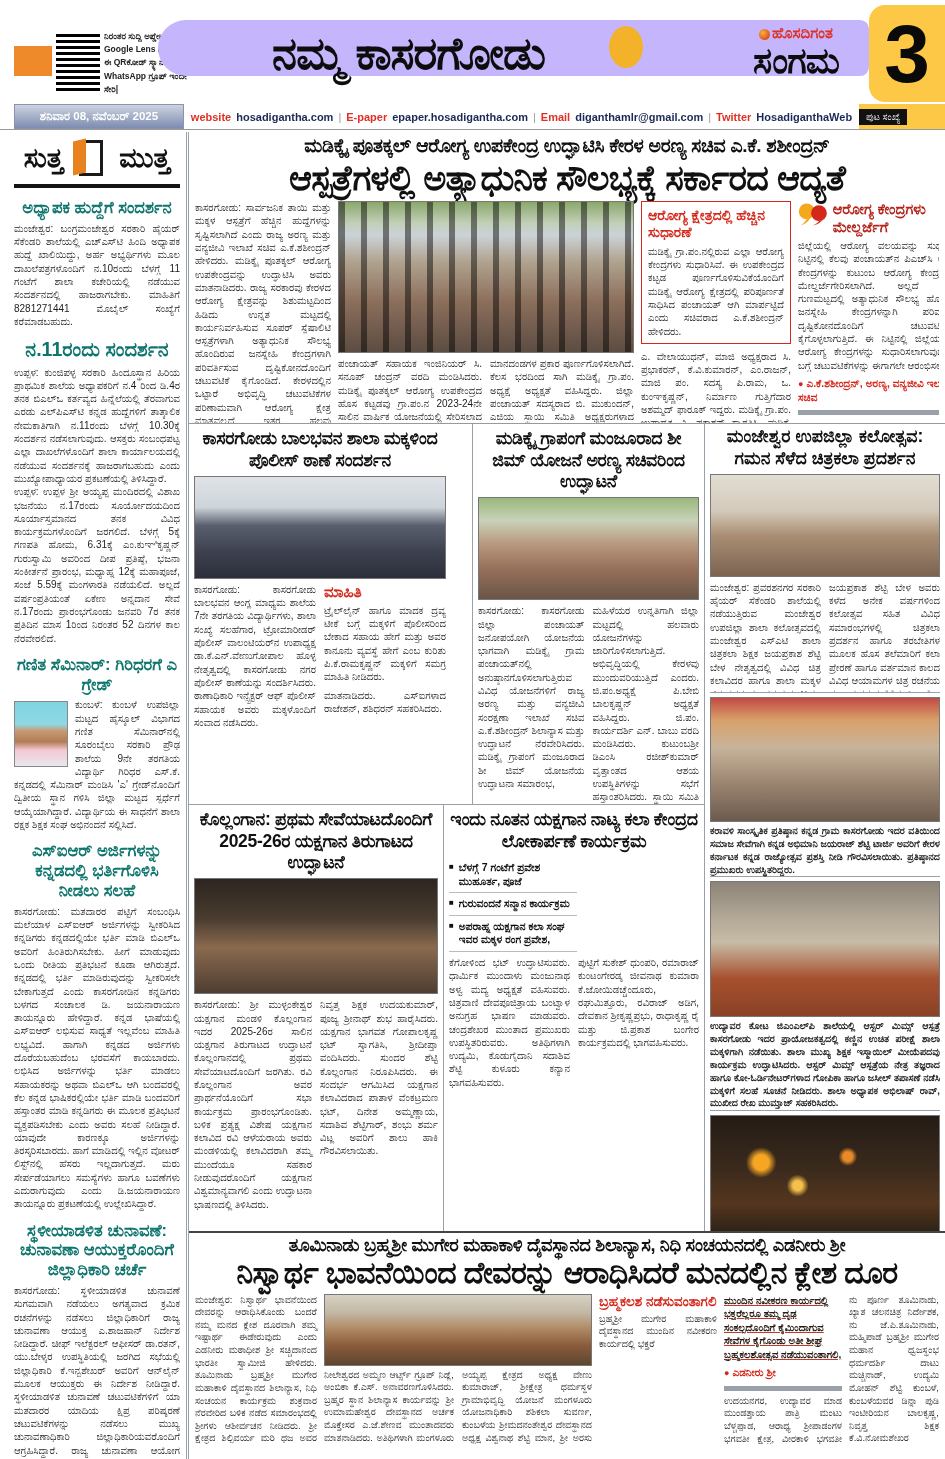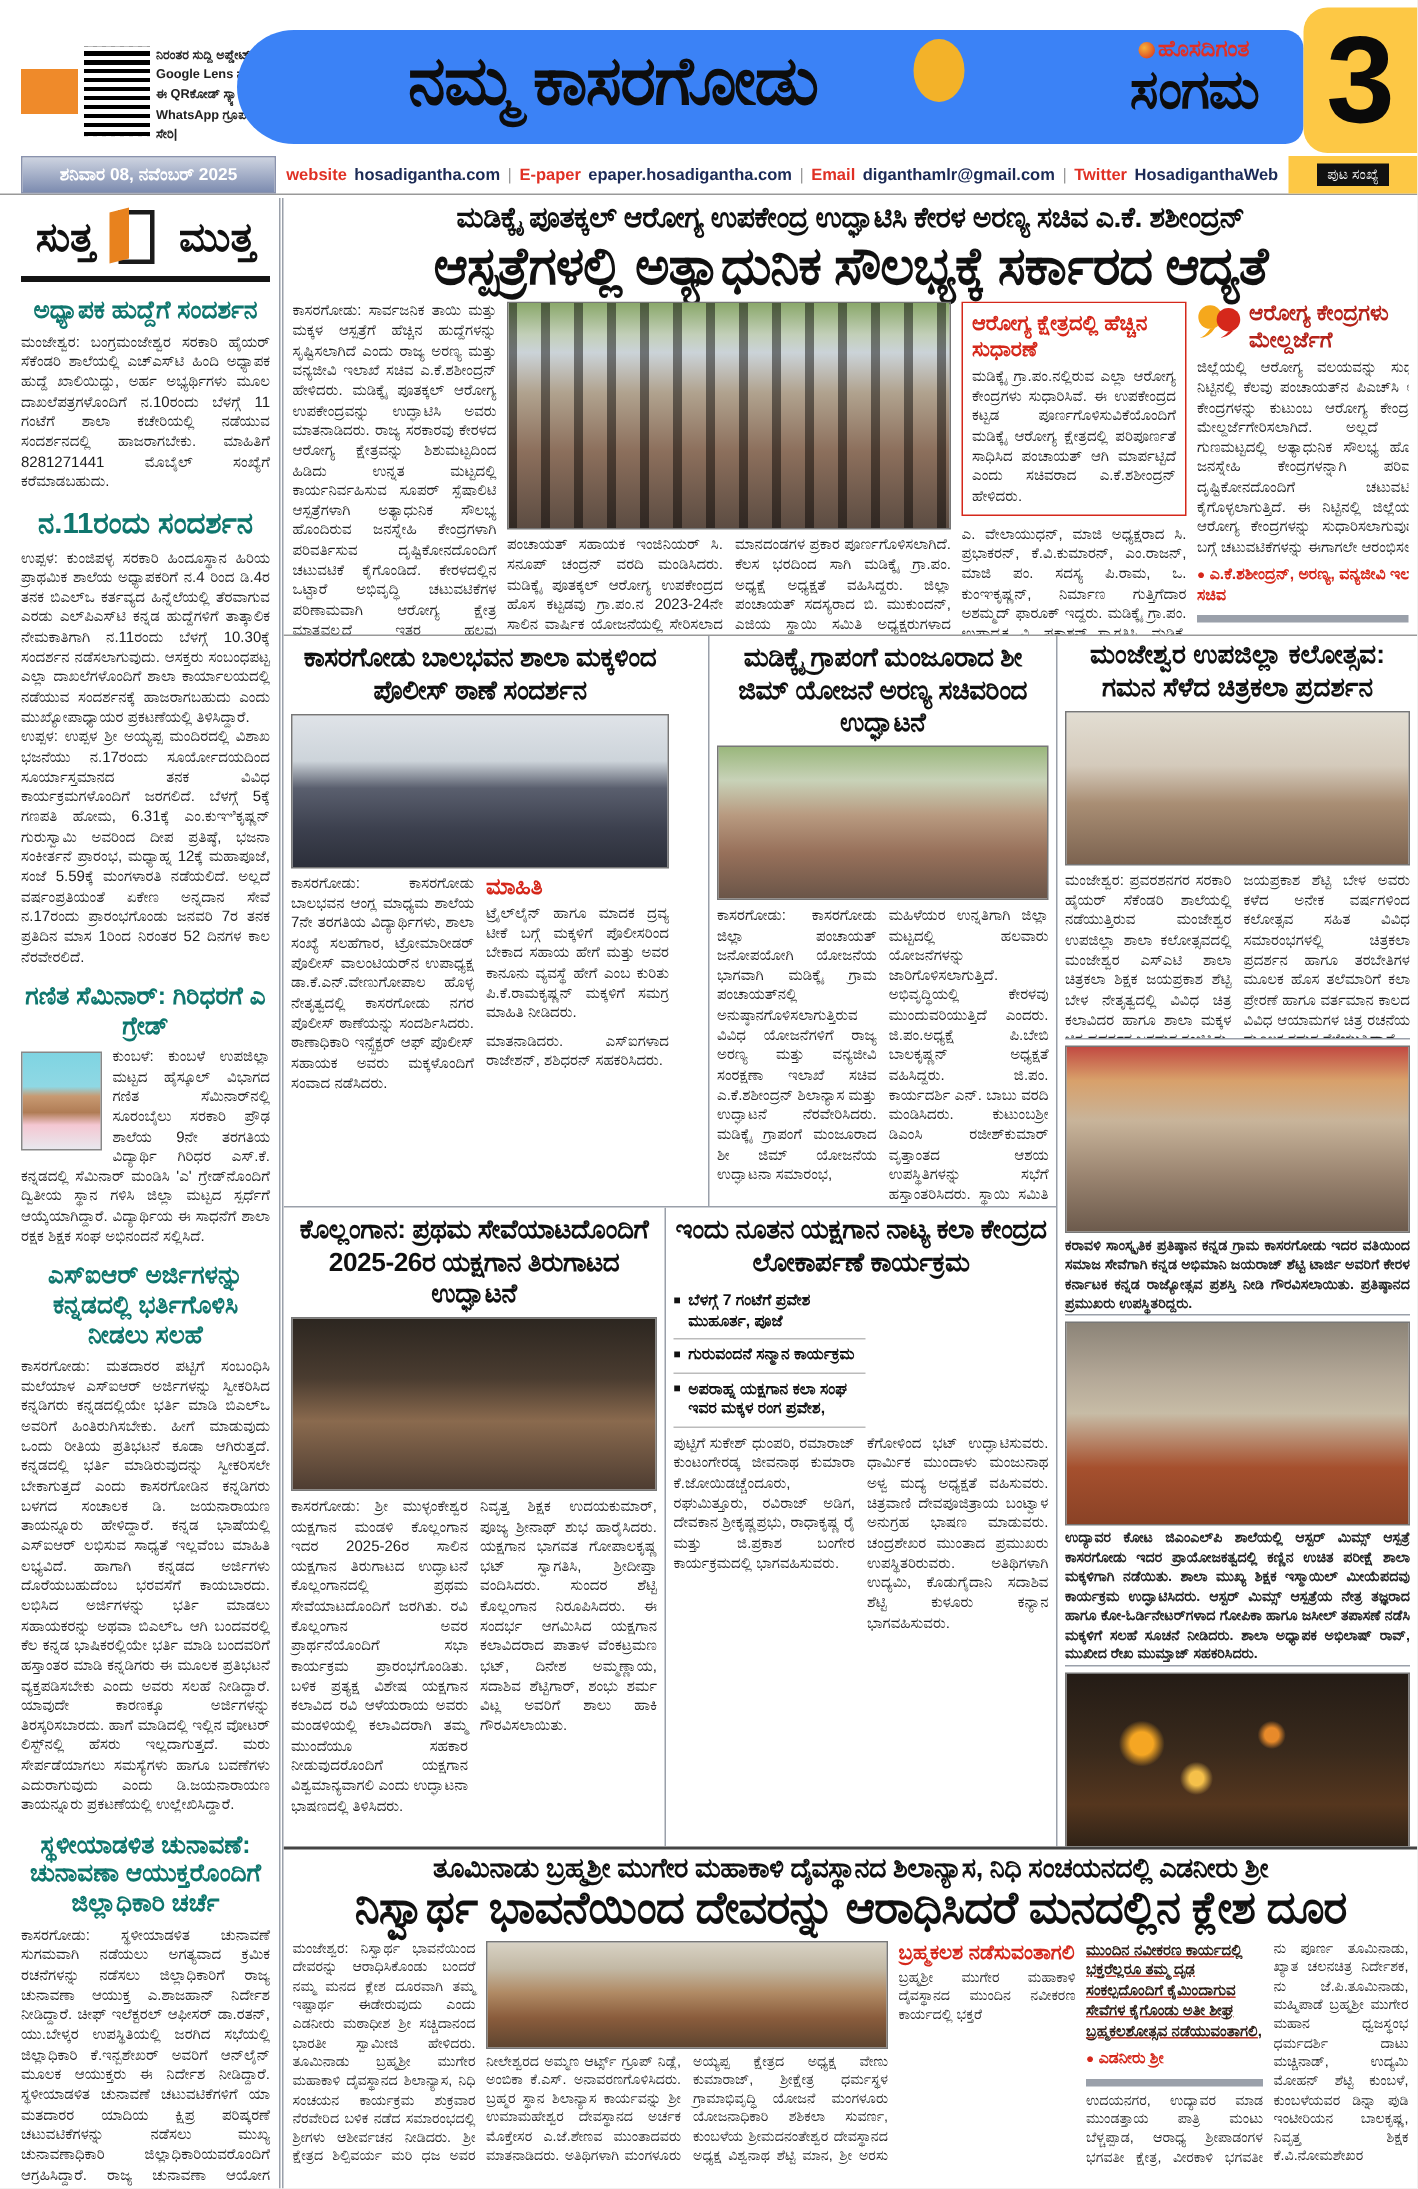--- a/index.html
+++ b/index.html
@@ -5,39 +5,39 @@
   html,body{margin:0;padding:0;background:#e8e8e8;}
   .page{position:relative;width:945px;height:1459px;background:#fff;margin:0 auto;
     font-family:"Liberation Sans","DejaVu Sans",sans-serif;color:#111;overflow:hidden;}
   
   .masthead{position:relative;height:104px;}
   .orange-tab{position:absolute;left:14px;top:46px;width:38px;height:30px;background:#ef8a2a;}
   .qr{position:absolute;left:54px;top:29px;width:44px;height:60px;border:2px solid #fff;
     background-image:repeating-linear-gradient(0deg,#000 0 3px,#fff 3px 6px),
                      repeating-linear-gradient(90deg,#000 0 3px,rgba(255,255,255,.85) 3px 6px);}
   .qr-text{position:absolute;left:104px;top:30px;width:96px;font-size:8.5px;line-height:1.55;color:#222;font-weight:bold;}
-  .banner{position:absolute;left:158px;top:20px;right:76px;height:76px;background:#3b82f6;border-radius:44px 14px 14px 44px;}
+  .banner{position:absolute;left:158px;top:20px;right:76px;height:56px;background:#c4b5fd;border-radius:44px 14px 14px 44px;}
   .yellow-dot{position:absolute;right:226px;top:6px;width:34px;height:42px;background:#f3b229;border-radius:50%;}
   .main-title{position:absolute;left:30px;right:240px;top:8px;text-align:center;font-size:45px;font-weight:bold;color:#0d0d0d;letter-spacing:-1px;}
   .brand-wrap{position:absolute;right:84px;top:24px;width:130px;text-align:center;}
   .brand{color:#e03024;font-weight:bold;font-size:15px;white-space:nowrap;}
   .brand-dot{display:inline-block;width:11px;height:11px;border-radius:50%;
     background:radial-gradient(circle at 35% 35%,#f6b23a,#d5281b);vertical-align:middle;margin-right:2px;}
   .edition{font-size:36px;font-weight:bold;color:#0d0d0d;margin-top:-2px;letter-spacing:-1px;}
   .yellow-box{position:absolute;right:0;top:5px;width:76px;height:97px;background:#fdc845;border-radius:16px 0 0 16px;
     display:flex;align-items:center;justify-content:center;font-size:82px;font-weight:bold;color:#0a0a0a;}
   
   .datebar{display:flex;height:25px;margin:0 0 2px 0;align-items:stretch;border-bottom:1px solid #999;}
   .date-box{width:168px;margin-left:14px;background:linear-gradient(180deg,#cdd3e0,#7d8cb0);color:#fff;
     font-weight:bold;font-size:11.5px;display:flex;align-items:center;justify-content:center;border:1px solid #8a93ad;}
   .contacts{flex:1;display:flex;align-items:center;justify-content:center;font-size:11px;gap:5px;white-space:nowrap;}
   .c-lab{color:#e03024;font-weight:bold;}
   .c-val{color:#1b2a55;font-weight:bold;}
   .sep{color:#999;}
-  .pageno-tag{width:86px;background:#fdc845;display:flex;align-items:center;justify-content:center;}
+  .pageno-tag{width:86px;background:#fdc845;display:flex;align-items:center;justify-content:flex-start;}
   .pageno-tag span{background:#111;color:#fff;font-size:9.5px;padding:2px 7px;}
   
   .content{display:flex;height:1328px;}
   .sidebar{width:166px;padding:4px 6px 0 14px;border-right:3px double #9aa0aa;overflow:hidden;}
   .mainarea{flex:1;overflow:hidden;display:flex;flex-direction:column;}
   
   .logo-row{display:flex;align-items:center;justify-content:center;gap:16px;font-size:27px;font-weight:bold;
     border-bottom:4px solid #141414;padding:4px 0 8px 0;}
   .door{position:relative;width:18px;height:30px;border:3px solid #1a1a1a;background:#fff;}
   .door i{position:absolute;left:-9px;top:-3px;width:13px;height:34px;background:#e8821e;transform:skewY(-14deg);}
@@ -295,22 +295,22 @@
                       <span class="sq">■</span>
                       <span>ಗುರುವಂದನೆ ಸನ್ಮಾನ ಕಾರ್ಯಕ್ರಮ</span>
                     </div>
                   <div class="bullet">
                       <span class="sq">■</span>
                       <span>ಅಪರಾಹ್ನ ಯಕ್ಷಗಾನ ಕಲಾ ಸಂಘ ಇವರ ಮಕ್ಕಳ ರಂಗ ಪ್ರವೇಶ,</span>
                     </div>
                 </div>
               </div>
               <div class="cols2">
+                <div class="body-txt">ಕೆಗೋಳಿಂದ ಭಟ್ ಉದ್ಘಾಟಿಸುವರು. ಧಾರ್ಮಿಕ ಮುಂದಾಳು ಮಂಜುನಾಥ ಅಳ್ವ ಮದ್ಯ ಅಧ್ಯಕ್ಷತೆ ವಹಿಸುವರು. ಚಿತ್ರವಾಣಿ ದೇವಪೂಜಿತ್ರಾಯ ಬಂಟ್ವಾಳ ಅನುಗ್ರಹ ಭಾಷಣ ಮಾಡುವರು. ಚಂದ್ರಶೇಖರ ಮುಂತಾದ ಪ್ರಮುಖರು ಉಪಸ್ಥಿತರಿರುವರು. ಅತಿಥಿಗಳಾಗಿ ಉದ್ಯಮಿ, ಕೊಡುಗೈದಾನಿ ಸದಾಶಿವ ಶೆಟ್ಟಿ ಕುಳೂರು ಕನ್ಯಾನ ಭಾಗವಹಿಸುವರು.</div>
                 <div class="body-txt">ಪುಟ್ಟಿಗೆ ಸುಕೇಶ್ ಧುಂಪರಿ, ರಮಾರಾಜ್ ಕುಂಟಂಗೇರಡ್ಕ ಜೀವನಾಥ ಕುಮಾರಾ ಕೆ.ಜೋಯಿಡಚ್ಚೆಂದೂರು, ರಘುಮಿತ್ತೂರು, ರವಿರಾಜ್ ಅಡಿಗ, ದೇವಕಾನ ಶ್ರೀಕೃಷ್ಣಪ್ರಭು, ರಾಧಾಕೃಷ್ಣ ರೈ ಮತ್ತು ಜಿ.ಪ್ರಕಾಶ ಬಂಗೇರ ಕಾರ್ಯಕ್ರಮದಲ್ಲಿ ಭಾಗವಹಿಸುವರು.</div>
-                <div class="body-txt">ಕೆಗೋಳಿಂದ ಭಟ್ ಉದ್ಘಾಟಿಸುವರು. ಧಾರ್ಮಿಕ ಮುಂದಾಳು ಮಂಜುನಾಥ ಅಳ್ವ ಮದ್ಯ ಅಧ್ಯಕ್ಷತೆ ವಹಿಸುವರು. ಚಿತ್ರವಾಣಿ ದೇವಪೂಜಿತ್ರಾಯ ಬಂಟ್ವಾಳ ಅನುಗ್ರಹ ಭಾಷಣ ಮಾಡುವರು. ಚಂದ್ರಶೇಖರ ಮುಂತಾದ ಪ್ರಮುಖರು ಉಪಸ್ಥಿತರಿರುವರು. ಅತಿಥಿಗಳಾಗಿ ಉದ್ಯಮಿ, ಕೊಡುಗೈದಾನಿ ಸದಾಶಿವ ಶೆಟ್ಟಿ ಕುಳೂರು ಕನ್ಯಾನ ಭಾಗವಹಿಸುವರು.</div>
               </div>
             </article>
           </div>
         </div>
 
         <div class="lower-right">
           <article class="art3">
             <h2>ಮಂಜೇಶ್ವರ ಉಪಜಿಲ್ಲಾ ಕಲೋತ್ಸವ: ಗಮನ ಸೆಳೆದ ಚಿತ್ರಕಲಾ ಪ್ರದರ್ಶನ</h2>
             <div class="photo ph-expo"></div>
             <div class="cols2">

